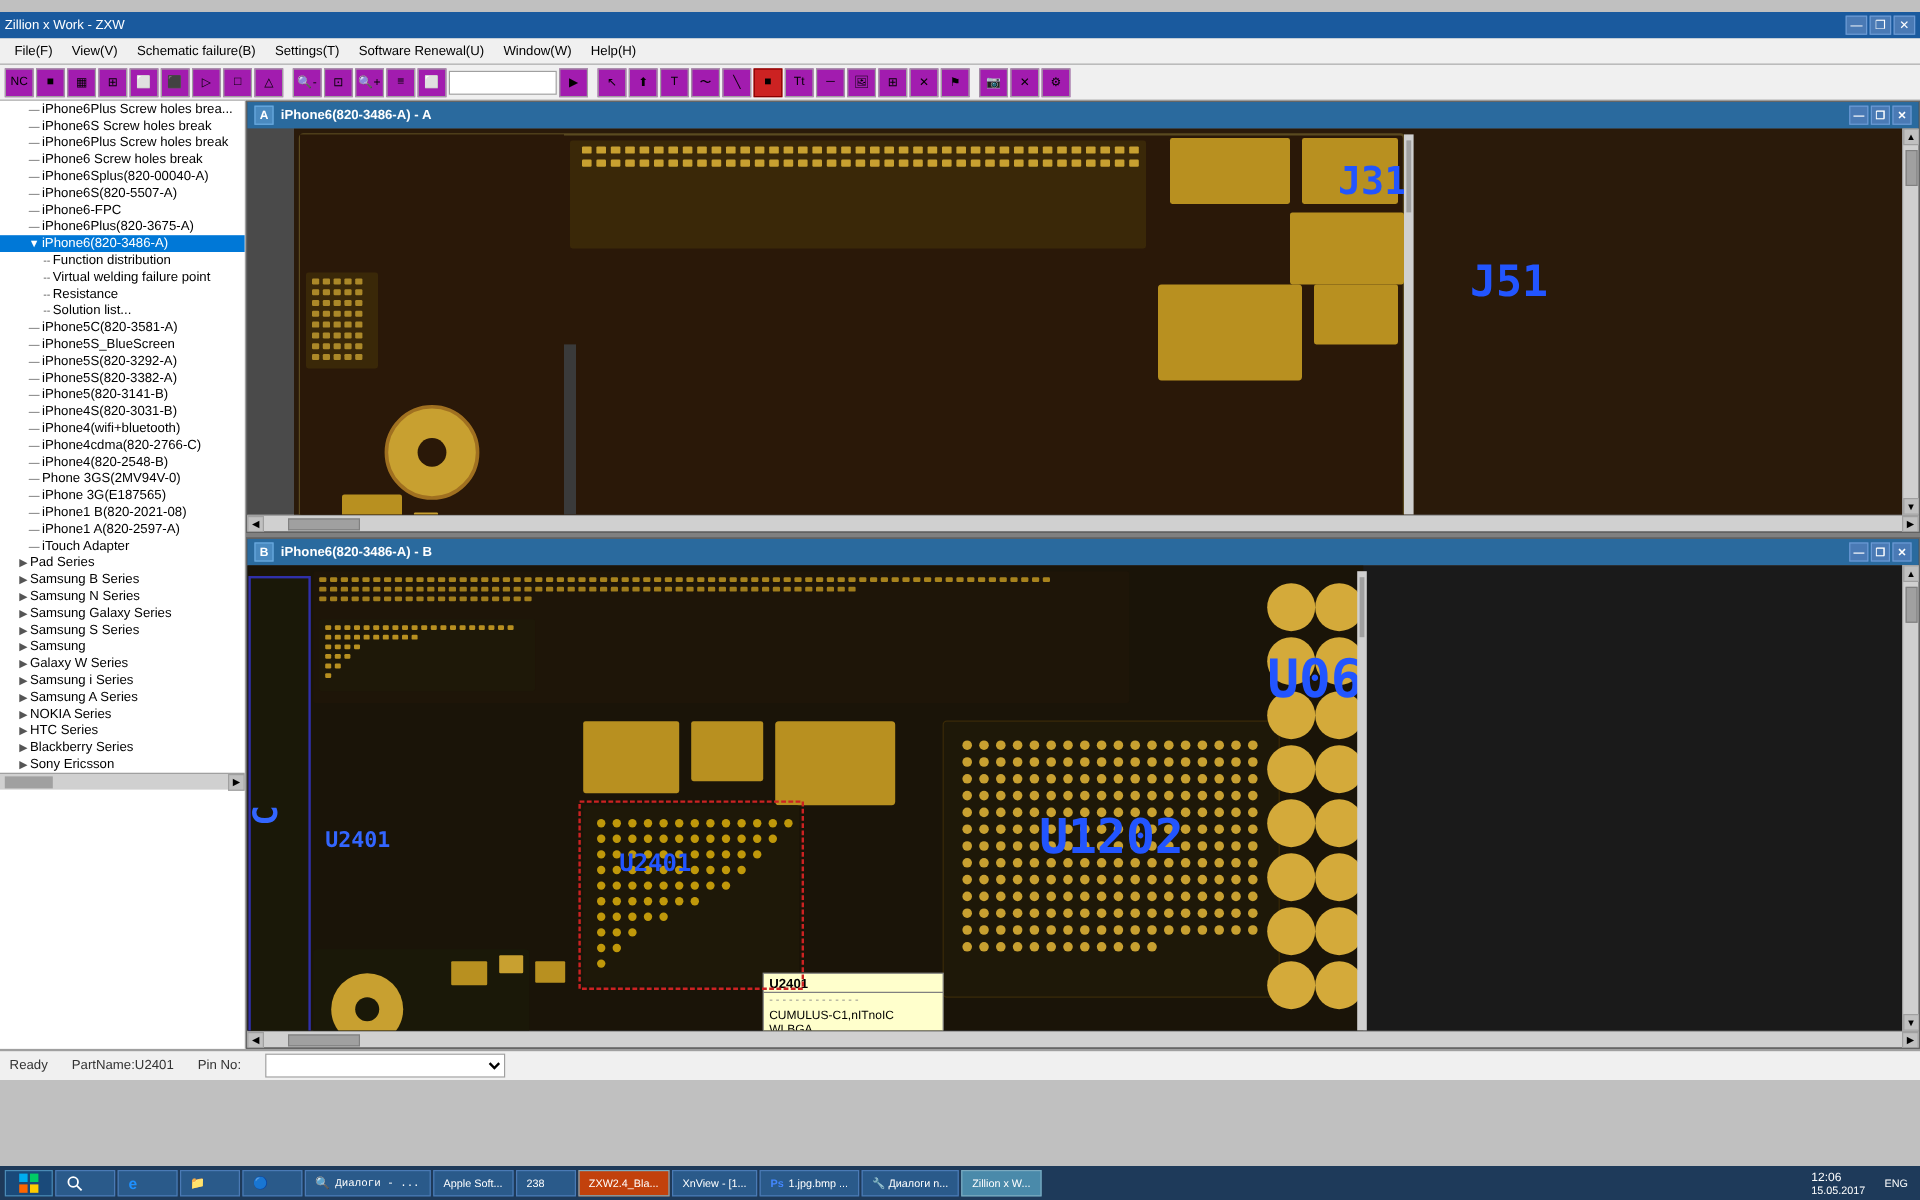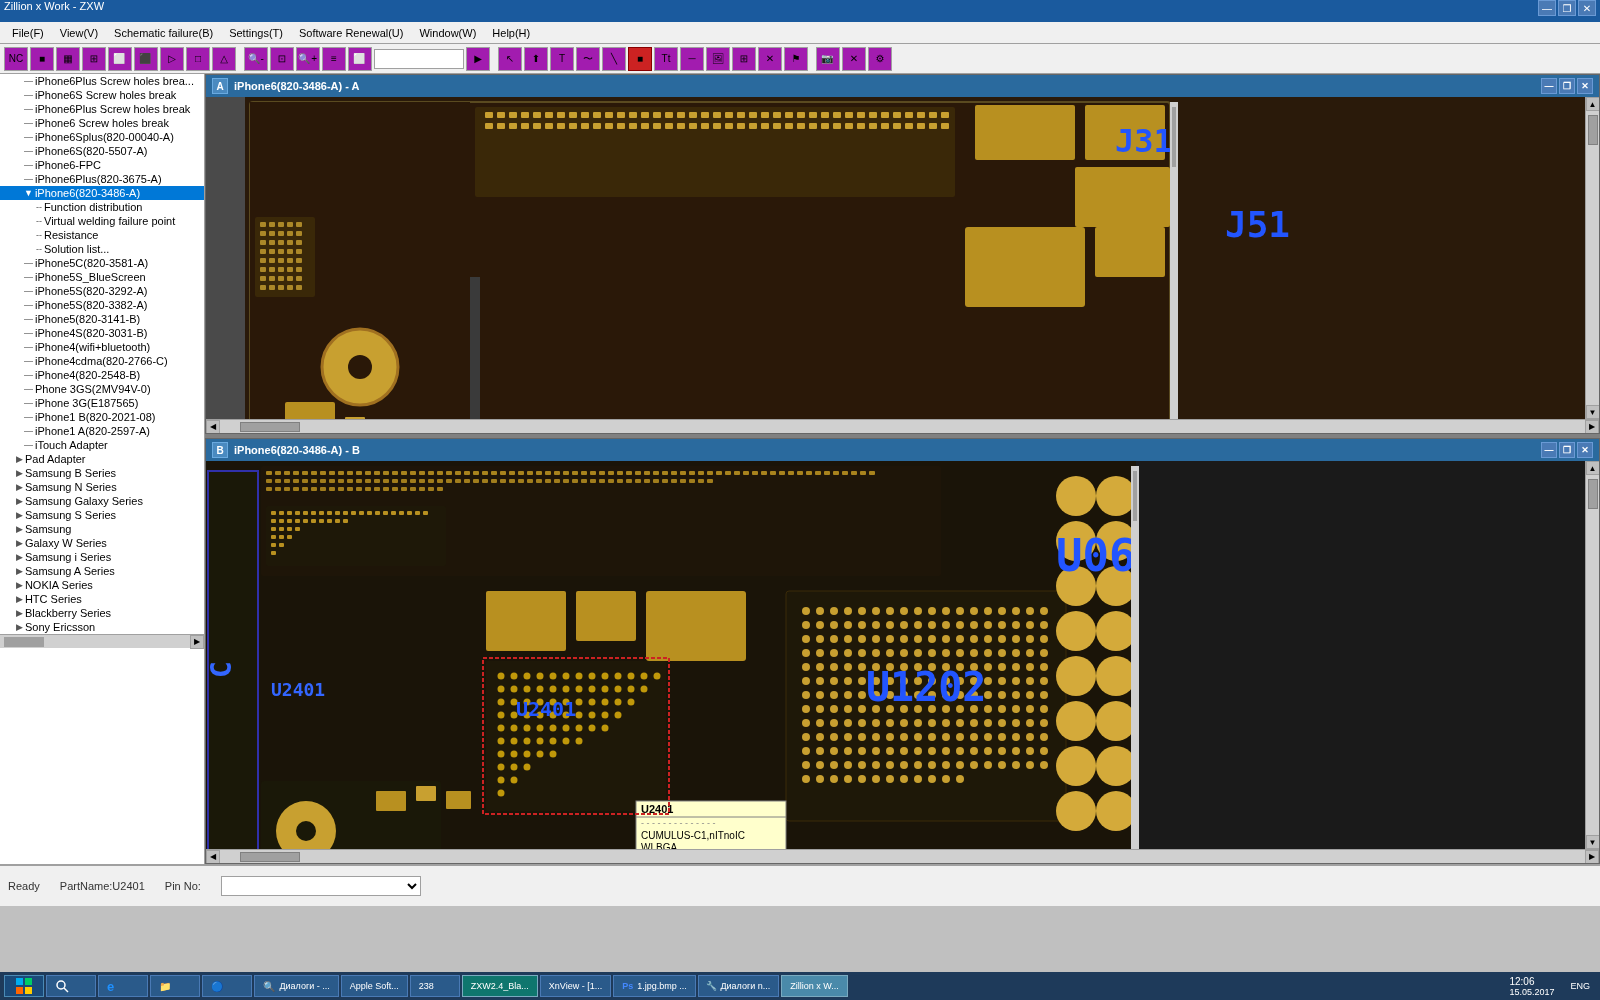--- a/index.html
+++ b/index.html
@@ -4,22 +4,24 @@
   <style>
     * { margin: 0; padding: 0; box-sizing: border-box; }
     body { width: 1600px; height: 1000px; overflow: hidden; font-family: 'Segoe UI', Tahoma, sans-serif; font-size: 11px; background: #c0c0c0; }
     
     
     #title-bar {
       height: 22px;
       background: #1a5a9e;
       color: white;
       display: flex;
+      align-items: center;
       justify-content: space-between;
       padding: 0 4px;
+      margin-top: 10px;
     }
     #title-bar .controls { display: flex; gap: 2px; }
     #title-bar .controls span {
       width: 18px; height: 16px; background: #4a7ab5; color: white;
       display: flex; align-items: center; justify-content: center;
       font-size: 10px; cursor: pointer; border: 1px solid #6a9ad5;
     }
     
     
     #menu-bar {
@@ -172,21 +174,21 @@
     
     .pcb-canvas-b {
       width: 100%; height: 100%;
       background: #1a1a1a;
       position: relative;
       overflow: hidden;
     }
     
     
     #status-bar {
-      height: 42px;
+      height: 26px;
       background: #f0f0f0;
       border-top: 2px solid #a0a0a0;
       display: flex;
       align-items: center;
       padding: 0 8px;
       font-size: 11px;
       gap: 20px;
     }
     .status-item { color: #333; }
     .status-dropdown {
@@ -445,21 +447,21 @@
         <div class="tree-item level2">
           <span class="tree-expand">— </span>
           <span>iPhone1 A(820-2597-A)</span>
         </div>
         <div class="tree-item level2">
           <span class="tree-expand">— </span>
           <span>iTouch Adapter</span>
         </div>
         <div class="tree-item level1">
           <span class="tree-expand">▶ </span>
-          <span>Pad Adapter</span>
+          <span>Pad Series</span>
         </div>
         <div class="tree-item level1">
           <span class="tree-expand">▶ </span>
           <span>Samsung B Series</span>
         </div>
         <div class="tree-item level1">
           <span class="tree-expand">▶ </span>
           <span>Samsung N Series</span>
         </div>
         <div class="tree-item level1">
@@ -1317,29 +1319,29 @@
       <line x1="9" y1="9" x2="13" y2="13" stroke="white" stroke-width="1.5"></line>
     </svg>
   </div>
   <div class="taskbar-btn" style="width:26px;">
     <span style="color:#1e90ff;font-size:13px;font-weight:bold;">e</span>
   </div>
   <div class="taskbar-btn" style="width:26px;">📁</div>
   <div class="taskbar-btn" style="width:26px;">🔵</div>
   <div class="taskbar-btn">
     <span style="color:#88aaff;font-size:10px;">🔍</span>
-    <span style="font-size:9px;">Диалоги - ...</span>
+    <span style="font-size:9px;font-family:Liberation Mono, monospace;">Диалоги - ...</span>
   </div>
   <div class="taskbar-btn">
     <span style="font-size:9px;">Apple Soft...</span>
   </div>
   <div class="taskbar-btn" style="width:32px;">
     <span style="font-size:9px;">238</span>
   </div>
-  <div class="taskbar-btn" style="background:#0f766e; border-color:#7aaac0;">
+  <div class="taskbar-btn" style="background:#c2410c; border-color:#7aaac0;">
     <span style="font-size:9px;">ZXW2.4_Bla...</span>
   </div>
   <div class="taskbar-btn">
     <span style="font-size:9px;">XnView - [1...</span>
   </div>
   <div class="taskbar-btn">
     <span style="color:#4488ff;font-size:9px;font-weight:bold;">Ps</span>
     <span style="font-size:9px;"> 1.jpg.bmp ...</span>
   </div>
   <div class="taskbar-btn">

